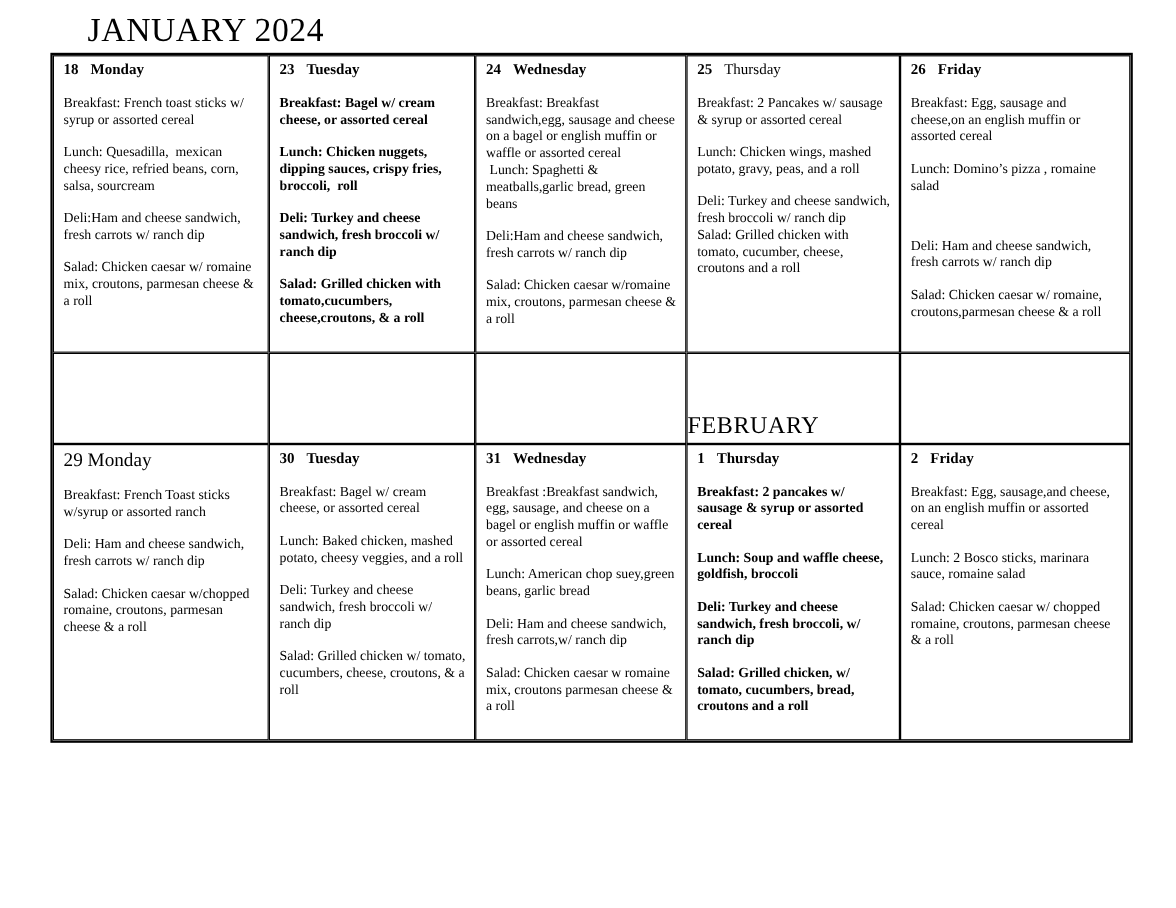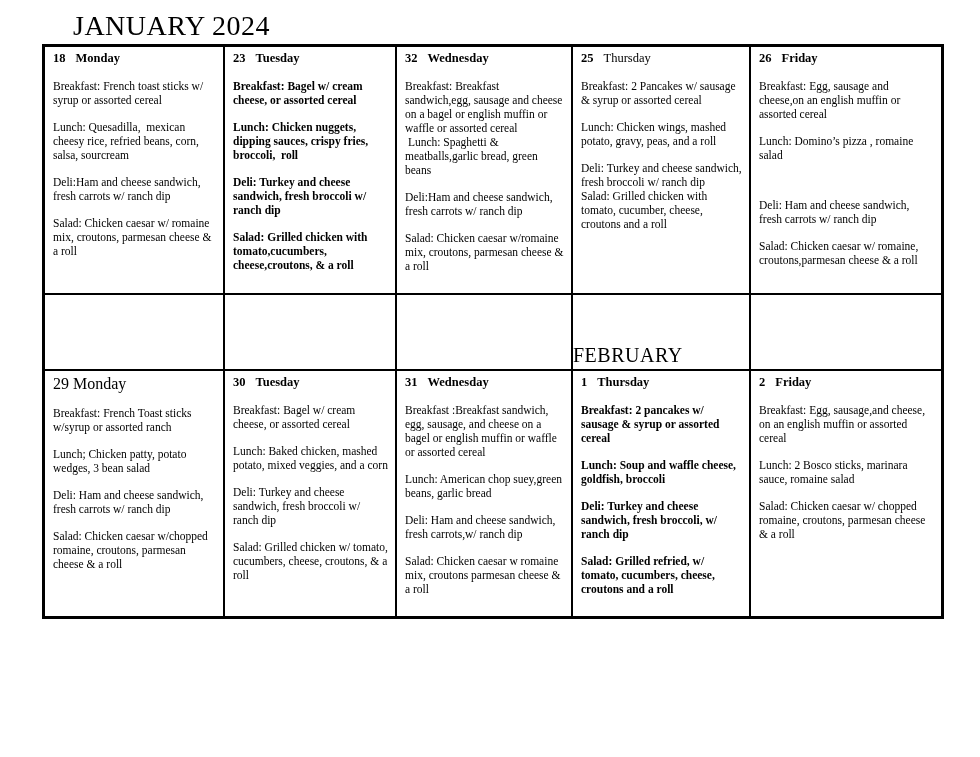--- a/index.html
+++ b/index.html
@@ -94,21 +94,21 @@
 
     <div class="cell bold-body">
       <div class="hdr"><span class="num">23</span><span class="day">Tuesday</span></div>
       <p class="meal">Breakfast: Bagel w/ cream cheese, or assorted cereal</p>
       <p class="meal">Lunch: Chicken nuggets, dipping sauces, crispy fries, broccoli,  roll</p>
       <p class="meal">Deli: Turkey and cheese sandwich, fresh broccoli w/ ranch dip</p>
       <p class="meal">Salad: Grilled chicken with tomato,cucumbers, cheese,croutons, &amp; a roll</p>
     </div>
 
     <div class="cell">
-      <div class="hdr"><span class="num">32</span><span class="day">Wednesday</span></div>
+      <div class="hdr"><span class="num">24</span><span class="day">Wednesday</span></div>
       <p class="meal">Breakfast: Breakfast sandwich,egg, sausage and cheese on a bagel or english muffin or waffle or assorted cereal</p>
       <p class="meal tight"> Lunch: Spaghetti &amp; meatballs,garlic bread, green beans</p>
       <p class="meal">Deli:Ham and cheese sandwich, fresh carrots w/ ranch dip</p>
       <p class="meal">Salad: Chicken caesar w/romaine mix, croutons, parmesan cheese &amp; a roll</p>
     </div>
 
     <div class="cell">
       <div class="hdr"><span class="num">25</span><span class="day day-regular">Thursday</span></div>
       <p class="meal">Breakfast: 2 Pancakes w/ sausage &amp; syrup or assorted cereal</p>
       <p class="meal">Lunch: Chicken wings, mashed potato, gravy, peas, and a roll</p>
@@ -128,47 +128,46 @@
     <div class="mid-cell"></div>
     <div class="mid-cell"></div>
     <div class="mid-cell">
       <div class="february">FEBRUARY</div>
     </div>
     <div class="mid-cell"></div>
 
     <div class="cell">
       <div class="hdr hdr-large"><span class="num">29</span><span class="day">Monday</span></div>
       <p class="meal">Breakfast: French Toast sticks w/syrup or assorted ranch</p>
-      <p class="meal">Lunch; Chicken patty, potato wedges, 3 bean salad</p>
       <p class="meal">Deli: Ham and cheese sandwich, fresh carrots w/ ranch dip</p>
       <p class="meal">Salad: Chicken caesar w/chopped romaine, croutons, parmesan cheese &amp; a roll</p>
     </div>
 
     <div class="cell">
       <div class="hdr hdr-reg"><span class="num">30</span><span class="day">Tuesday</span></div>
       <p class="meal">Breakfast: Bagel w/ cream cheese, or assorted cereal</p>
-      <p class="meal">Lunch: Baked chicken, mashed potato, mixed veggies, and a corn</p>
+      <p class="meal">Lunch: Baked chicken, mashed potato, cheesy veggies, and a roll</p>
       <p class="meal">Deli: Turkey and cheese sandwich, fresh broccoli w/ ranch dip</p>
       <p class="meal">Salad: Grilled chicken w/ tomato, cucumbers, cheese, croutons, &amp; a roll</p>
     </div>
 
     <div class="cell">
       <div class="hdr hdr-reg"><span class="num">31</span><span class="day">Wednesday</span></div>
       <p class="meal">Breakfast :Breakfast sandwich, egg, sausage, and cheese on a bagel or english muffin or waffle or assorted cereal</p>
       <p class="meal">Lunch: American chop suey,green beans, garlic bread</p>
       <p class="meal">Deli: Ham and cheese sandwich, fresh carrots,w/ ranch dip</p>
       <p class="meal">Salad: Chicken caesar w romaine mix, croutons parmesan cheese &amp; a roll</p>
     </div>
 
     <div class="cell bold-body">
       <div class="hdr"><span class="num">1</span><span class="day">Thursday</span></div>
       <p class="meal">Breakfast: 2 pancakes w/ sausage &amp; syrup or assorted cereal</p>
       <p class="meal">Lunch: Soup and waffle cheese, goldfish, broccoli</p>
       <p class="meal">Deli: Turkey and cheese sandwich, fresh broccoli, w/ ranch dip</p>
-      <p class="meal">Salad: Grilled refried, w/ tomato, cucumbers, cheese, croutons and a roll</p>
+      <p class="meal">Salad: Grilled chicken, w/ tomato, cucumbers, bread, croutons and a roll</p>
     </div>
 
     <div class="cell">
       <div class="hdr hdr-reg"><span class="num">2</span><span class="day">Friday</span></div>
       <p class="meal">Breakfast: Egg, sausage,and cheese, on an english muffin or assorted cereal</p>
       <p class="meal">Lunch: 2 Bosco sticks, marinara sauce, romaine salad</p>
       <p class="meal">Salad: Chicken caesar w/ chopped romaine, croutons, parmesan cheese &amp; a roll</p>
     </div>
 
   </div>

